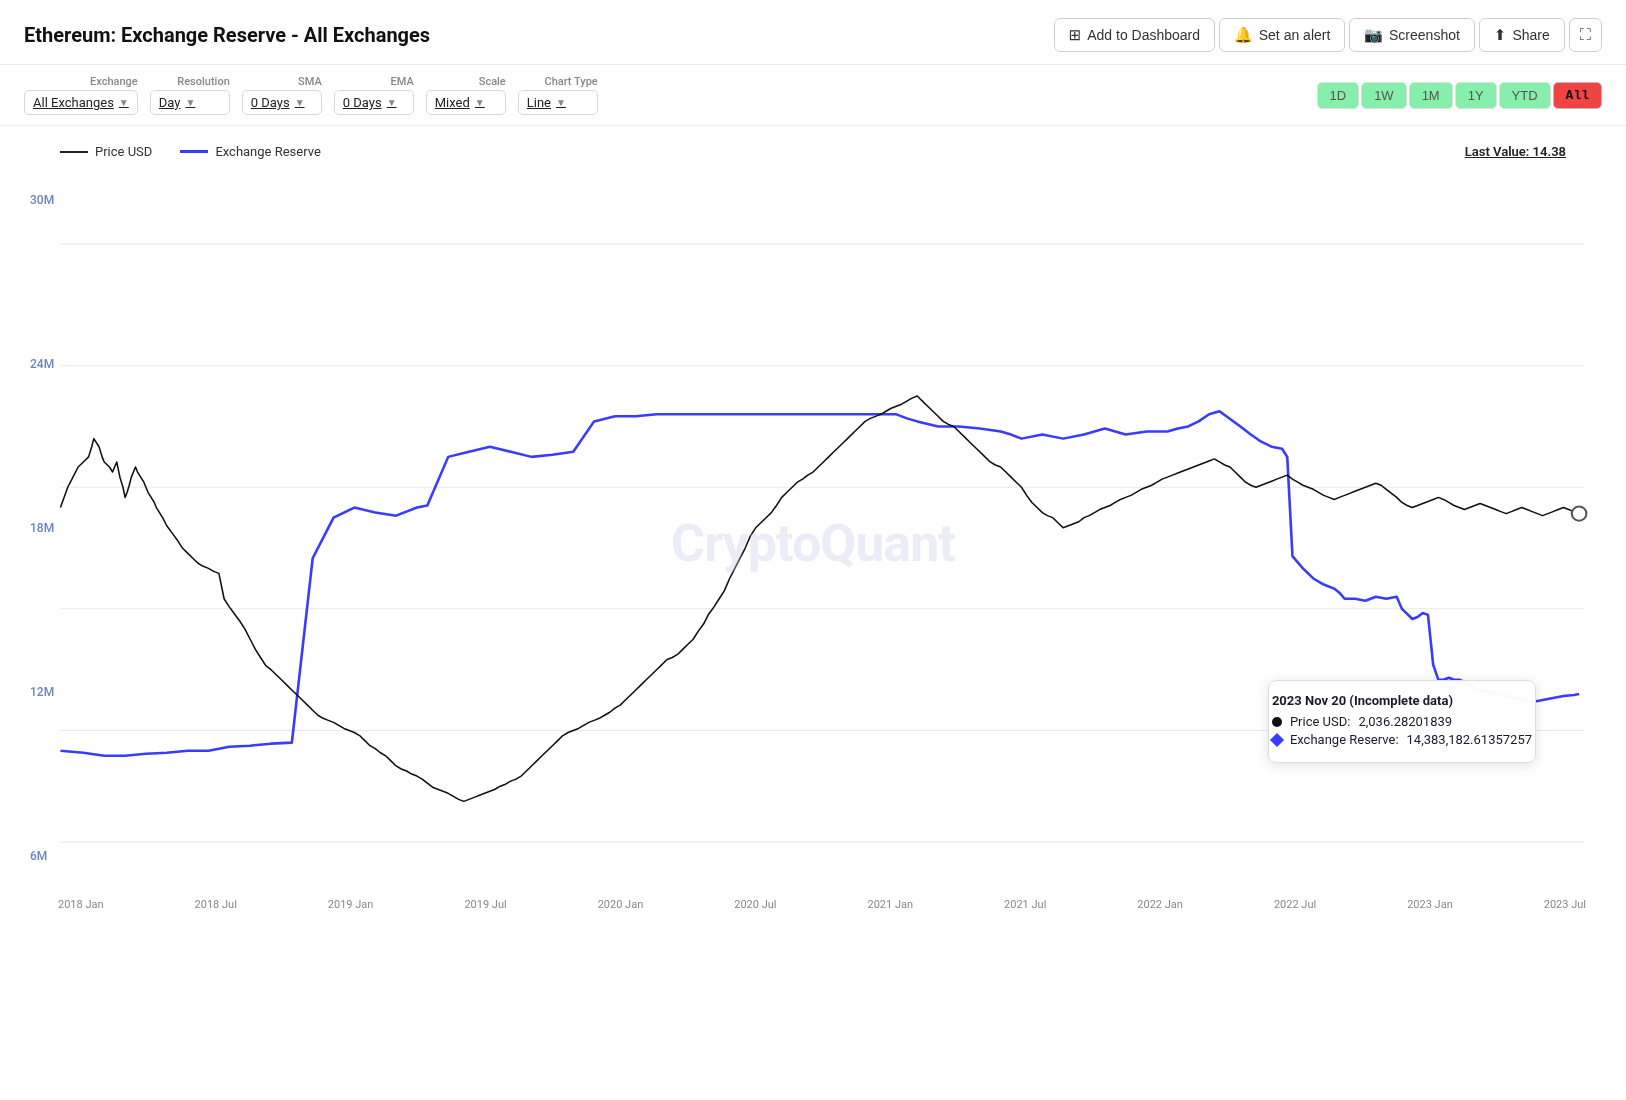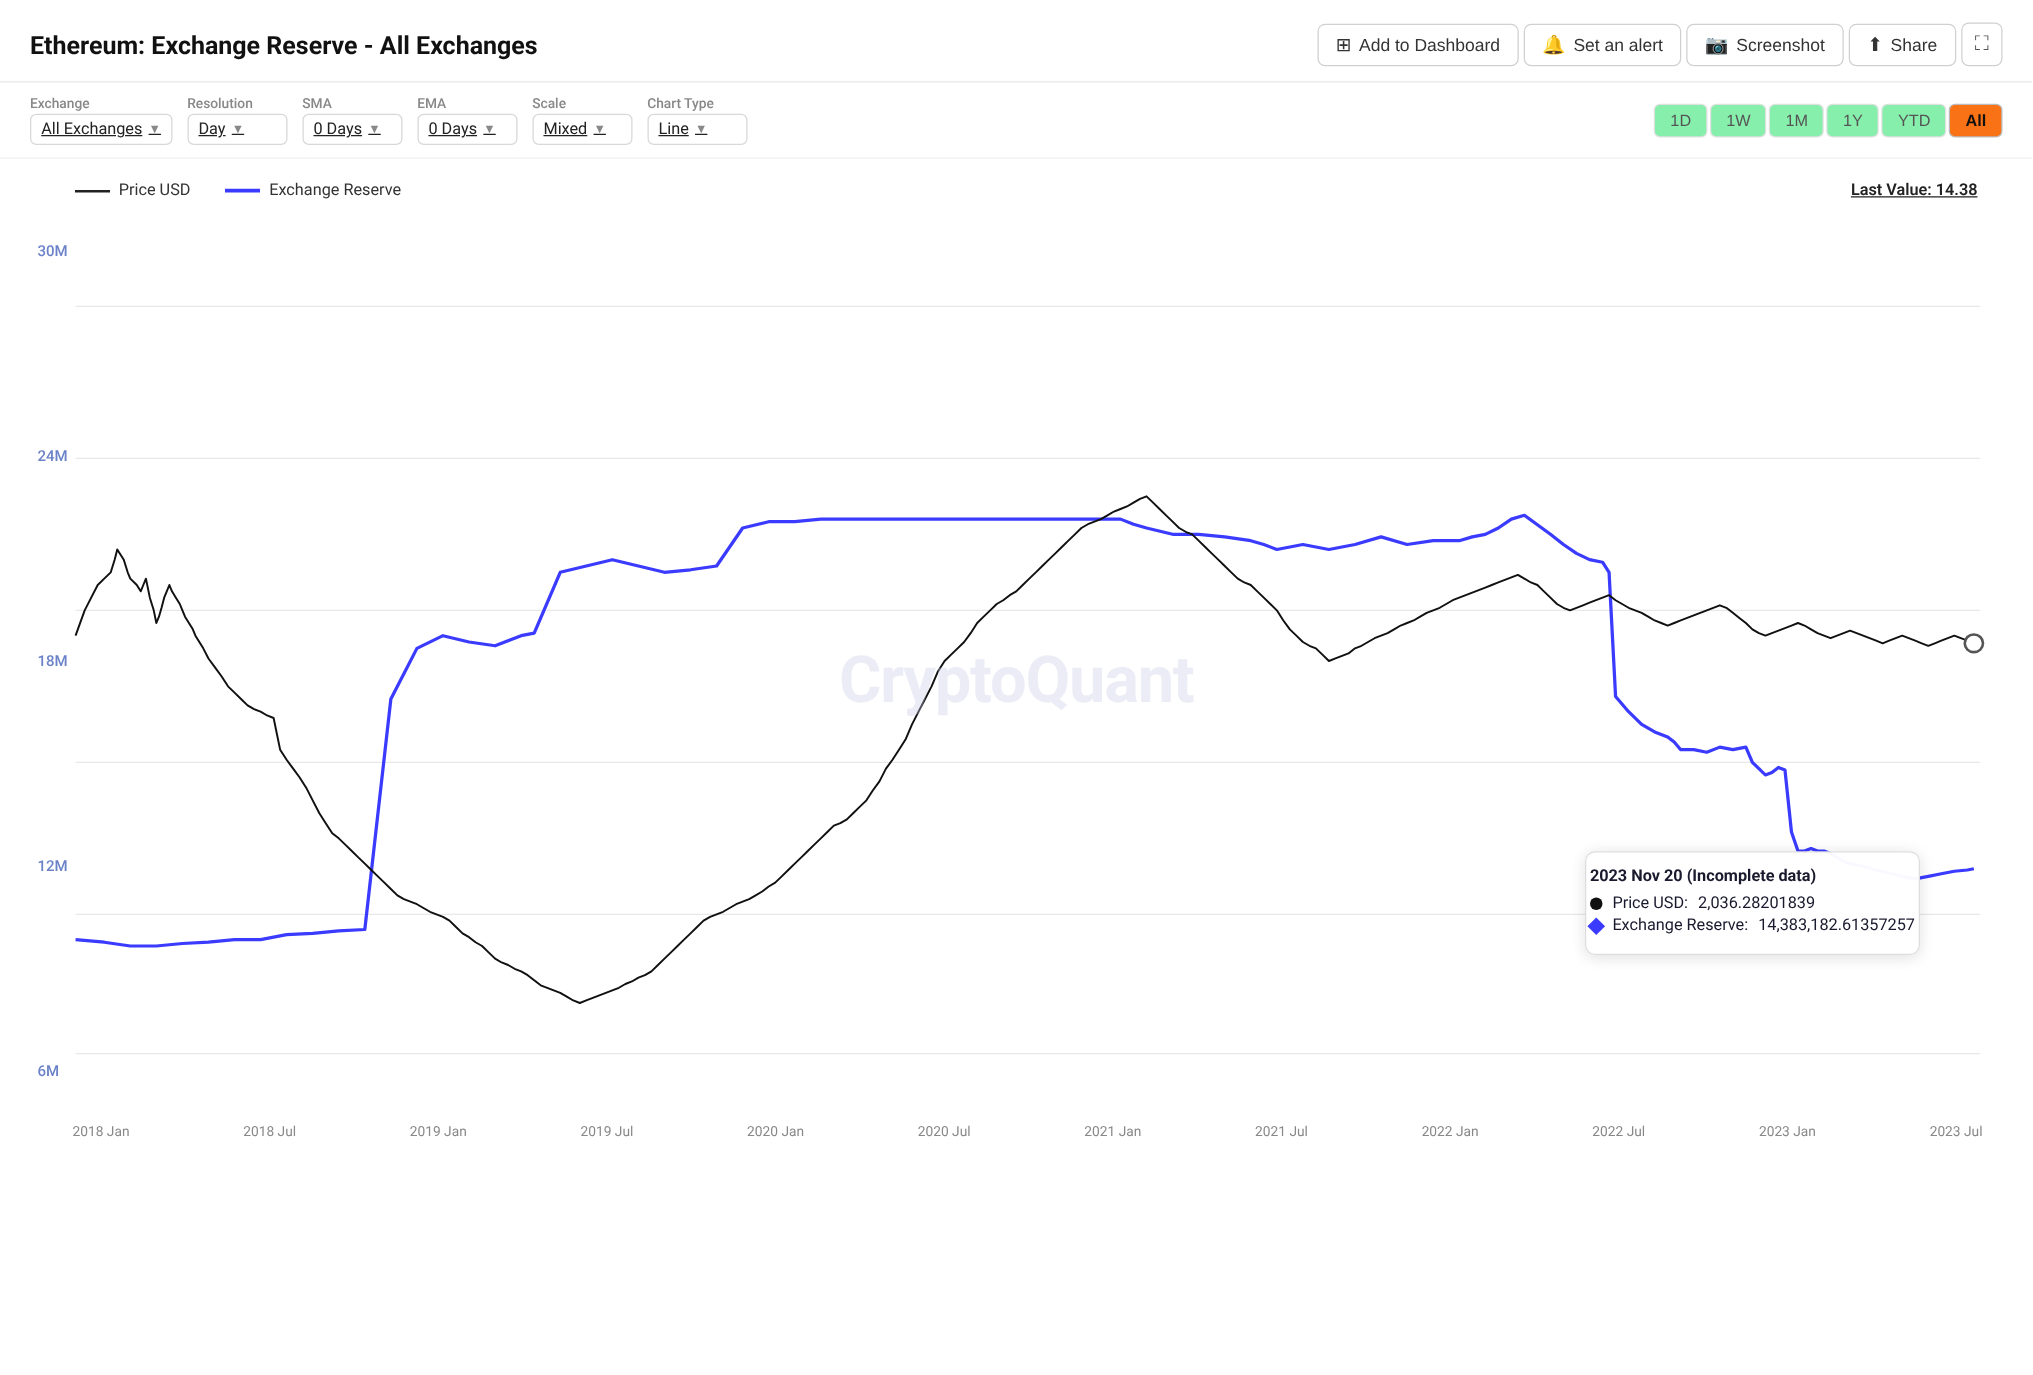--- a/index.html
+++ b/index.html
@@ -59,20 +59,21 @@
     }
     .control-group {
       display: flex;
       flex-direction: column;
       gap: 2px;
     }
     .control-label {
       font-size: 11px;
       color: #888;
       font-weight: 500;
+      text-align: right;
     }
     .control-select {
       display: flex;
       align-items: center;
       gap: 5px;
       padding: 4px 8px;
       border: 1px solid #d8d8d8;
       border-radius: 5px;
       background: #fff;
       font-size: 13px;
@@ -91,35 +92,36 @@
     .time-btn {
       padding: 5px 12px;
       border: 1px solid #e0e0e0;
       border-radius: 5px;
       background: #86efac;
       font-size: 13px;
       color: #555;
       cursor: pointer;
     }
     .time-btn.active {
-      background: #f97316;
+      background: #ef4444;
       border-color: #bbb;
       font-weight: 600;
       color: #111;
+      font-family: Liberation Mono, monospace;
     }
     .chart-area {
       position: relative;
       padding: 10px 0 0 0;
       margin: 0 0 0 0;
     }
     .legend-row {
       display: flex;
       align-items: flex-end;
       justify-content: space-between;
-      padding: 8px 44px 4px 60px;
+      padding: 8px 60px 4px 60px;
     }
     .legend-items {
       display: flex;
       align-items: center;
       gap: 28px;
     }
     .legend-item {
       display: flex;
       align-items: center;
       gap: 7px;

